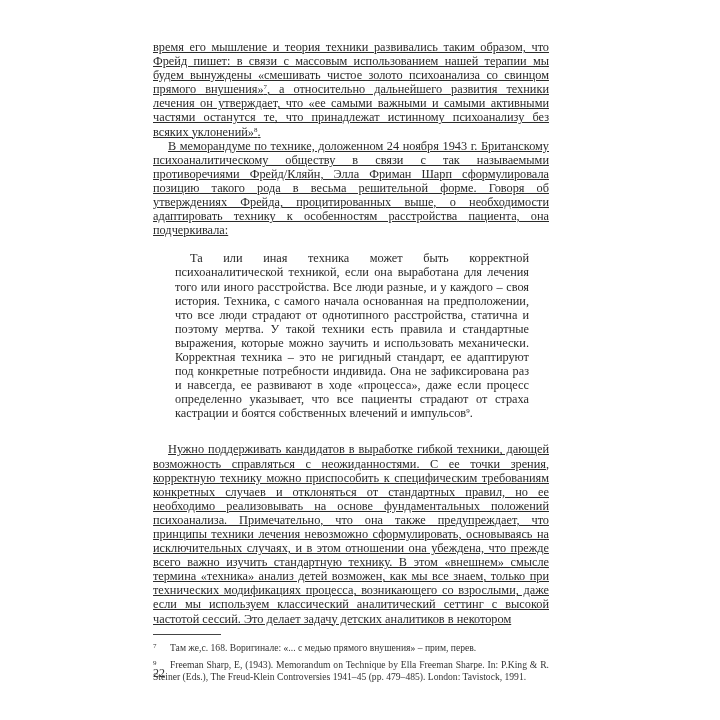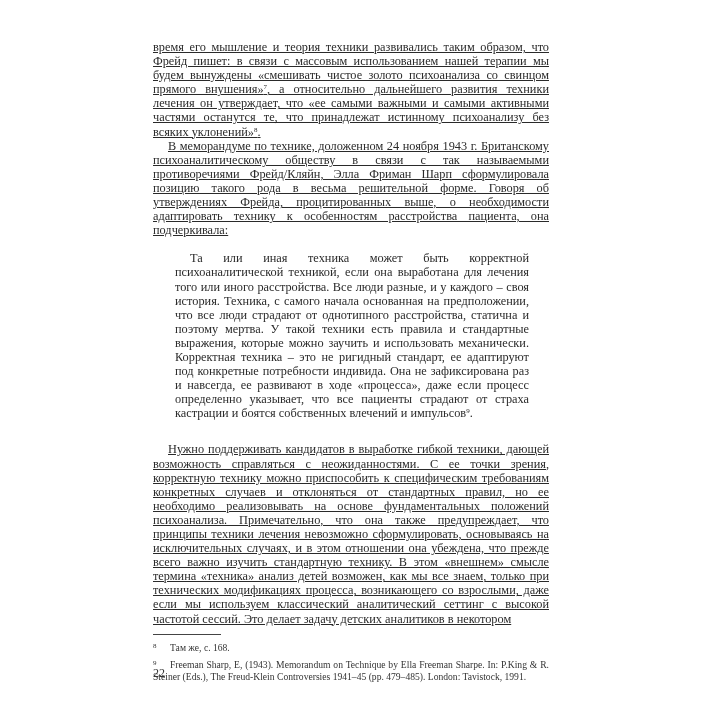--- a/index.html
+++ b/index.html
@@ -33,17 +33,17 @@
   <p class="p"><span>время его мышление и теория техники развивались таким образом, что Фрейд пишет: в связи с массовым использованием нашей терапии мы будем вынуждены «смешивать чистое золото психоанализа со свинцом прямого внушения»</span><sup>7</sup><span>, а относительно дальнейшего развития техники лечения он утверждает, что «ее самыми важными и самыми активными частями останутся те, что принадлежат истинному психоанализу без всяких уклонений»</span><sup>8</sup><span>.</span></p>
 
   <p class="p indent">В меморандуме по технике, доложенном 24 ноября 1943 г. Британскому психоаналитическому обществу в связи с так называемыми противоречиями Фрейд/Кляйн, Элла Фриман Шарп сформулировала позицию такого рода в весьма решительной форме. Говоря об утверждениях Фрейда, процитированных выше, о необходимости адаптировать технику к особенностям расстройства пациента, она подчеркивала:</p>
 
   <p class="quote"><span>Та или иная техника может быть корректной психоаналитической техникой, если она выработана для лечения того или иного расстройства. Все люди разные, и у каждого – своя история. Техника, с самого начала основанная на предположении, что все люди страдают от однотипного расстройства, статична и поэтому мертва. У такой техники есть правила и стандартные выражения, которые можно заучить и использовать механически. Корректная техника – это не ригидный стандарт, ее адаптируют под конкретные потребности индивида. Она не зафиксирована раз и навсегда, ее развивают в ходе «процесса», даже если процесс определенно указывает, что все пациенты страдают от страха кастрации и боятся собственных влечений и импульсов</span><sup>9</sup><span>.</span></p>
 
   <p class="p indent">Нужно поддерживать кандидатов в выработке гибкой техники, дающей возможность справляться с неожиданностями. С ее точки зрения, корректную технику можно приспособить к специфическим требованиям конкретных случаев и отклоняться от стандартных правил, но ее необходимо реализовывать на основе фундаментальных положений психоанализа. Примечательно, что она также предупреждает, что принципы техники лечения невозможно сформулировать, основываясь на исключительных случаях, и в этом отношении она убеждена, что прежде всего важно изучить стандартную технику. В этом «внешнем» смысле термина «техника» анализ детей возможен, как мы все знаем, только при технических модификациях процесса, возникающего со взрослыми, даже если мы используем классический аналитический сеттинг с высокой частотой сессий. Это делает задачу детских аналитиков в некотором</p>
 
   <div class="rule"></div>
 
-  <p class="fn"><span class="num">8</span><span>Там же, с. 168.</span></p>
+  <p class="fn"><span class="num">7</span><span>Там же,с. 168. Воригинале: «... с медью прямого внушения» – прим, перев.</span></p>
   <p class="fn"><span class="num">9</span><span>Freeman Sharp, E, (1943). Memorandum on Technique by Ella Freeman Sharpe. In: P.King &amp; R. Steiner (Eds.), The Freud-Klein Controversies 1941–45 (pp. 479–485). London: Tavistock, 1991.</span></p>
 </div>
 
 <div class="pagenum">22</div>
 
 </body></html>

